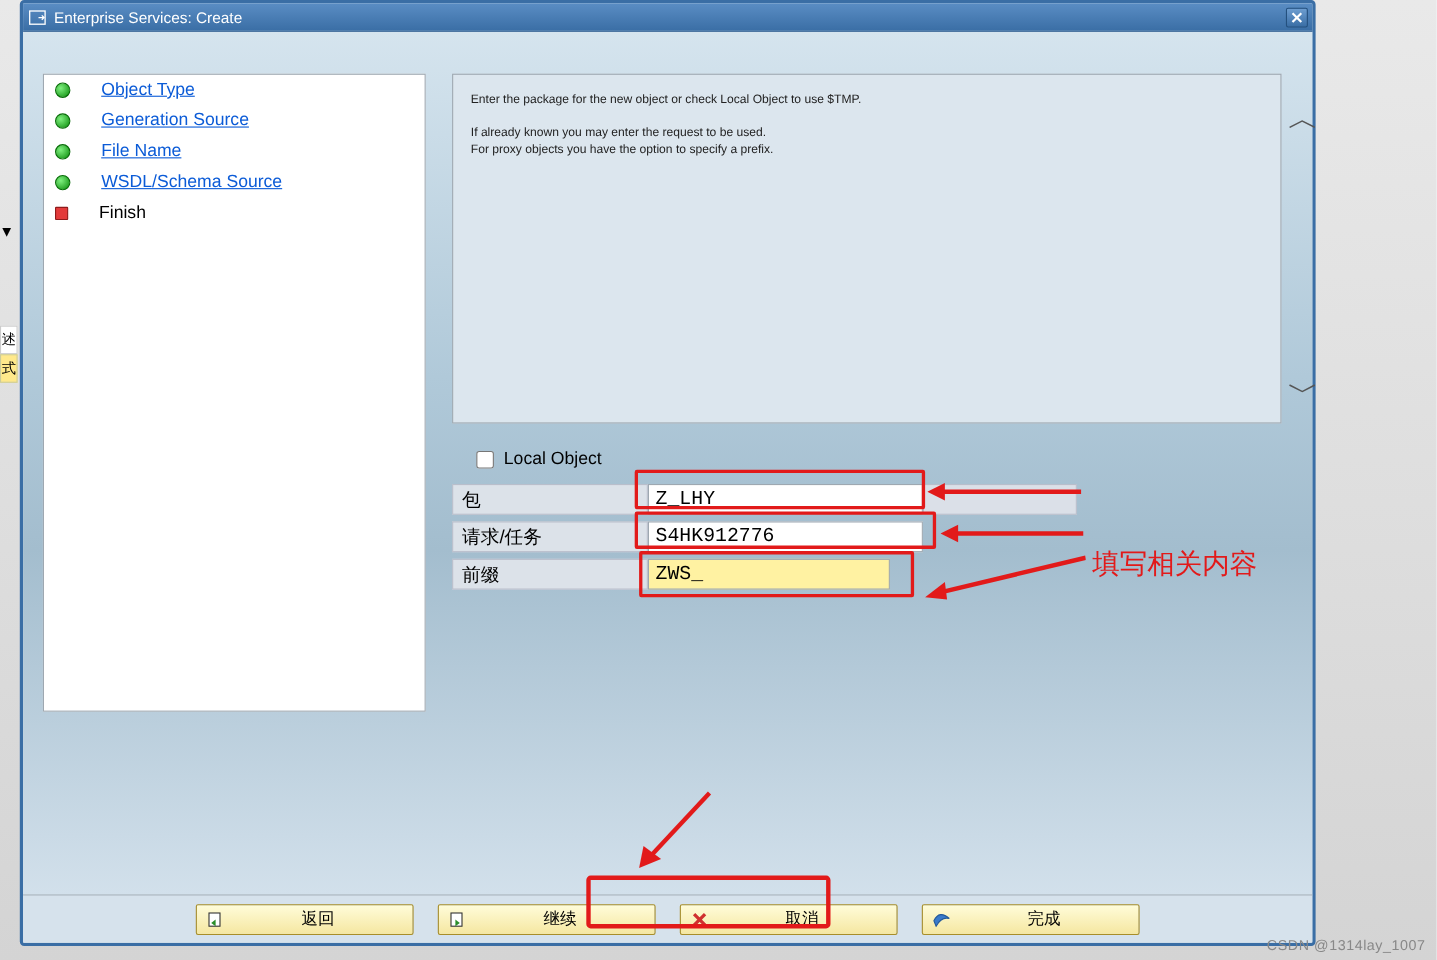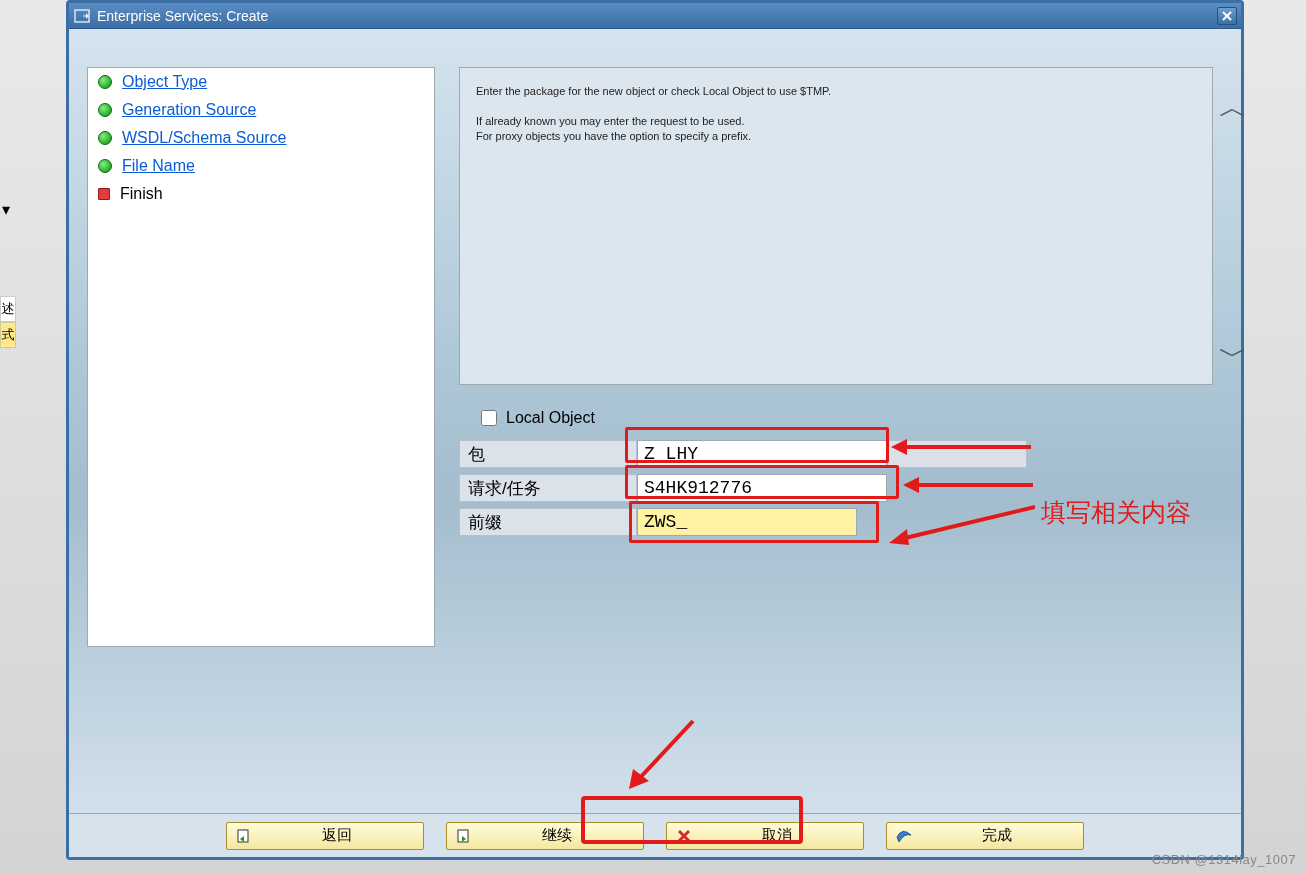--- a/index.html
+++ b/index.html
@@ -17,21 +17,20 @@
     position: absolute;
     left: 18px;
     top: 0;
     width: 1178px;
     height: 860px;
     background: #e6f0f6;
     border: 3px solid #3a6ea5;
     border-radius: 4px;
     display: flex;
     flex-direction: column;
-    margin-left: 48px;
   }
   .titlebar {
     height: 26px;
     background: linear-gradient(#5a8dc4, #3a6ea5);
     color: #fff;
     display: flex;
     align-items: center;
     font-size: 14px;
     padding: 0 4px;
     border-bottom: 1px solid #2c5a90;
@@ -58,21 +57,21 @@
     position:absolute;
     left:18px; top:38px;
     width:348px; height:580px;
     background:#fff;
     border:1px solid #9ea8b1;
   }
   .nav-item {
     display:flex; align-items:center;
     height:28px;
     padding-left:10px;
-    gap:10px;
+    gap:28px;
     font-size:16px;
   }
   .nav-link { color:#0b5bd7; text-decoration:underline; cursor:pointer; }
   .nav-sel { background:#f7cf3a; color:#000; }
   .nav-icon { width:14px; height:14px; border-radius:50%; display:inline-block; }
   .g-green { background: radial-gradient(circle at 35% 35%, #7ff07f, #0a8a0a); border:1px solid #066b06;}
   .g-yellow { width:0;height:0;border-left:7px solid transparent;border-right:7px solid transparent;border-bottom:12px solid #f0c400; border-radius:0;}
   .g-red { width:12px;height:12px; background:#e33b3b; border:1px solid #8f1b1b; border-radius:1px;}
   .info-panel {
     position:absolute;
@@ -237,25 +236,25 @@
       <div class="nav-item">
         <span class="nav-icon g-green"></span>
         <span class="nav-link">Object Type</span>
       </div>
       <div class="nav-item">
         <span class="nav-icon g-green"></span>
         <span class="nav-link">Generation Source</span>
       </div>
       <div class="nav-item">
         <span class="nav-icon g-green"></span>
+        <span class="nav-link">File Name</span>
+      </div>
+      <div class="nav-item">
+        <span class="nav-icon g-green"></span>
         <span class="nav-link">WSDL/Schema Source</span>
-      </div>
-      <div class="nav-item">
-        <span class="nav-icon g-green"></span>
-        <span class="nav-link">File Name</span>
       </div>
       <div class="nav-item">
         <span class="g-red"></span>
         <span>Finish</span>
       </div>
     </div>
 
     <div class="info-panel">
       <p>Enter the package for the new object or check Local Object to use $TMP.</p>
       <p style="margin-bottom:0">If already known you may enter the request to be used.</p>

